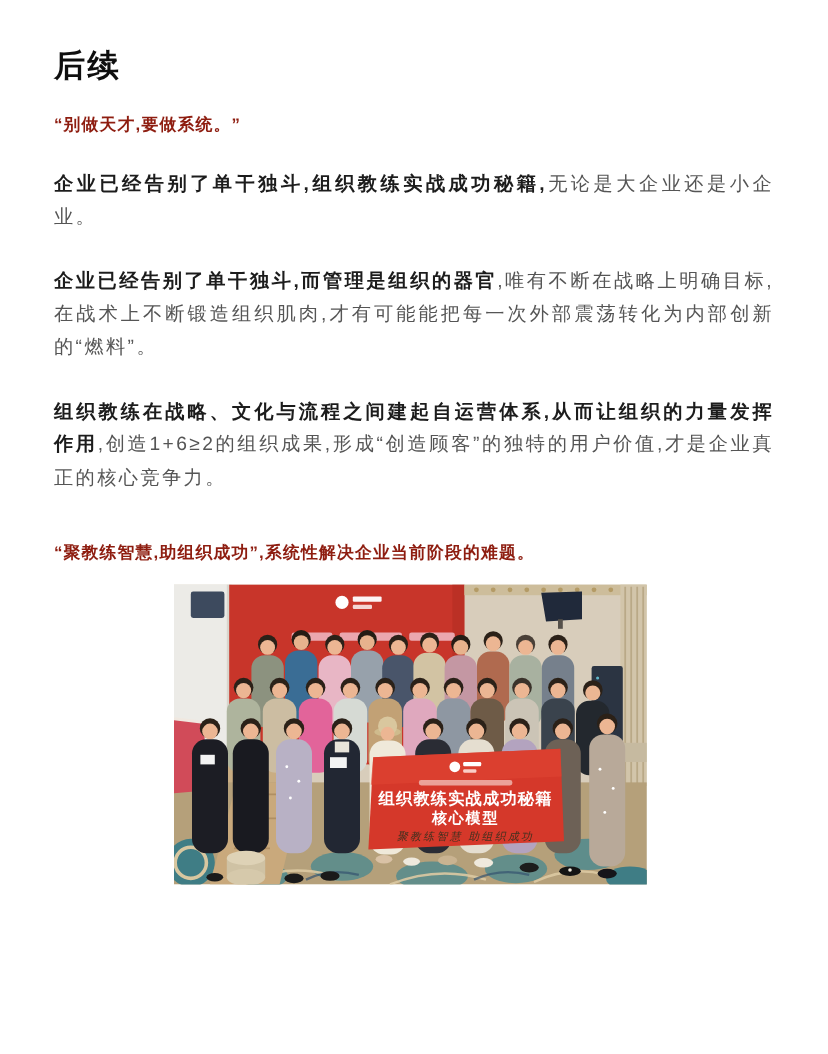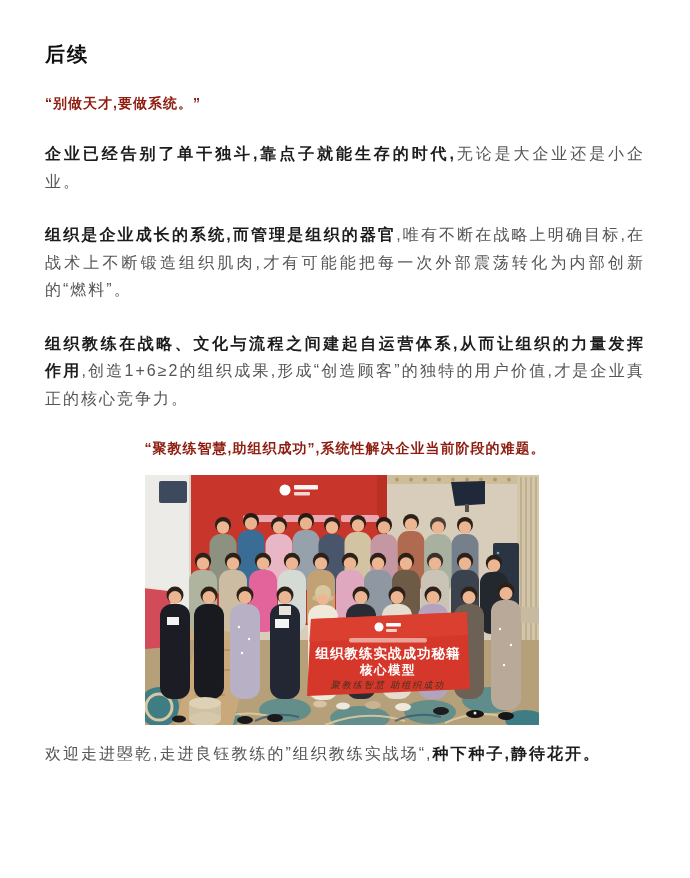--- a/index.html
+++ b/index.html
@@ -1,44 +1,44 @@
 <!DOCTYPE html>
 <html><head>
 <meta charset="utf-8">
 <style>
   html,body{margin:0;padding:0;background:#ffffff;}
   body{width:690px;height:878px;overflow:hidden;
        font-family:"Liberation Sans","DejaVu Sans",sans-serif;}
   .page{padding:40px 45px 0 45px;box-sizing:border-box;}
-  h1.heading{font-size:20px;line-height:28px;margin:0;color:#0f0f0f;
+  h1.heading{font-size:26px;line-height:28px;margin:0;color:#0f0f0f;
        font-weight:bold;letter-spacing:2px;}
   p{margin:0;}
   .quote{margin-top:25px;font-size:14px;line-height:21px;font-weight:bold;
        color:#8e1d10;letter-spacing:1px;}
-  .quote2{margin-top:26px;text-align:center;}
+  .quote2{margin-top:38px;}
   .body-p{margin-top:26px;font-size:16px;line-height:27.5px;letter-spacing:2px;
        text-align:justify;color:#555555;}
   .body-p b{color:#1c1c1c;font-weight:bold;}
   figure.photo{margin:16px auto 0 auto;width:400px;height:250px;padding:0;
        display:block;}
   figure.photo svg{display:block;}
   .closing{margin-top:15px;}
 </style>
 </head>
 <body>
 
 <div class="page">
 
   <h1 class="heading">后续</h1>
 
   <p class="quote">“别做天才,要做系统。”</p>
 
-  <p class="body-p"><b>企业已经告别了单干独斗,靠点子就能生存的时代,</b><span>无论是大企业还是小企业。</span></p>
-
-  <p class="body-p"><b>组织是企业成长的系统,而管理是组织的器官</b><span>,唯有不断在战略上明确目标,在战术上不断锻造组织肌肉,才有可能能把每一次外部震荡转化为内部创新的“燃料”。</span></p>
+  <p class="body-p"><b>企业已经告别了单干独斗,组织教练实战成功秘籍,</b><span>无论是大企业还是小企业。</span></p>
+
+  <p class="body-p"><b>企业已经告别了单干独斗,而管理是组织的器官</b><span>,唯有不断在战略上明确目标,在战术上不断锻造组织肌肉,才有可能能把每一次外部震荡转化为内部创新的“燃料”。</span></p>
 
 
   <p class="body-p"><b>组织教练在战略、文化与流程之间建起自运营体系,从而让组织的力量发挥作用</b><span>,创造1+6≥2的组织成果,形成“创造顾客”的独特的用户价值,才是企业真正的核心竞争力。</span></p>
 
   <p class="quote quote2">“聚教练智慧,助组织成功”,系统性解决企业当前阶段的难题。</p>
 
   <figure class="photo">
     <svg width="394" height="250" viewBox="0 0 394 250" xmlns="http://www.w3.org/2000/svg">
 
       <rect x="0" y="0" width="394" height="250" fill="#d8cdbb"></rect>
@@ -304,15 +304,14 @@
         <ellipse cx="228" cy="230" rx="8" ry="4" fill="#c9b391"></ellipse>
         <ellipse cx="258" cy="232" rx="8" ry="4" fill="#efe9dd"></ellipse>
         <ellipse cx="296" cy="236" rx="8" ry="4" fill="#1d1d1d"></ellipse>
         <ellipse cx="330" cy="239" rx="9" ry="4" fill="#141414"></ellipse>
         <circle cx="330" cy="238" r="1.5" fill="#efe9dd"></circle>
         <ellipse cx="361" cy="241" rx="8" ry="4" fill="#15151a"></ellipse>
       </g>
     </svg>
   </figure>
 
-  <p class="body-p closing"><span>欢迎走进曌乾,走进良钰教练的”组织教练实战场“,</span><b>种下种子,静待花开。</b></p>
 
 </div>
 
 </body></html>

